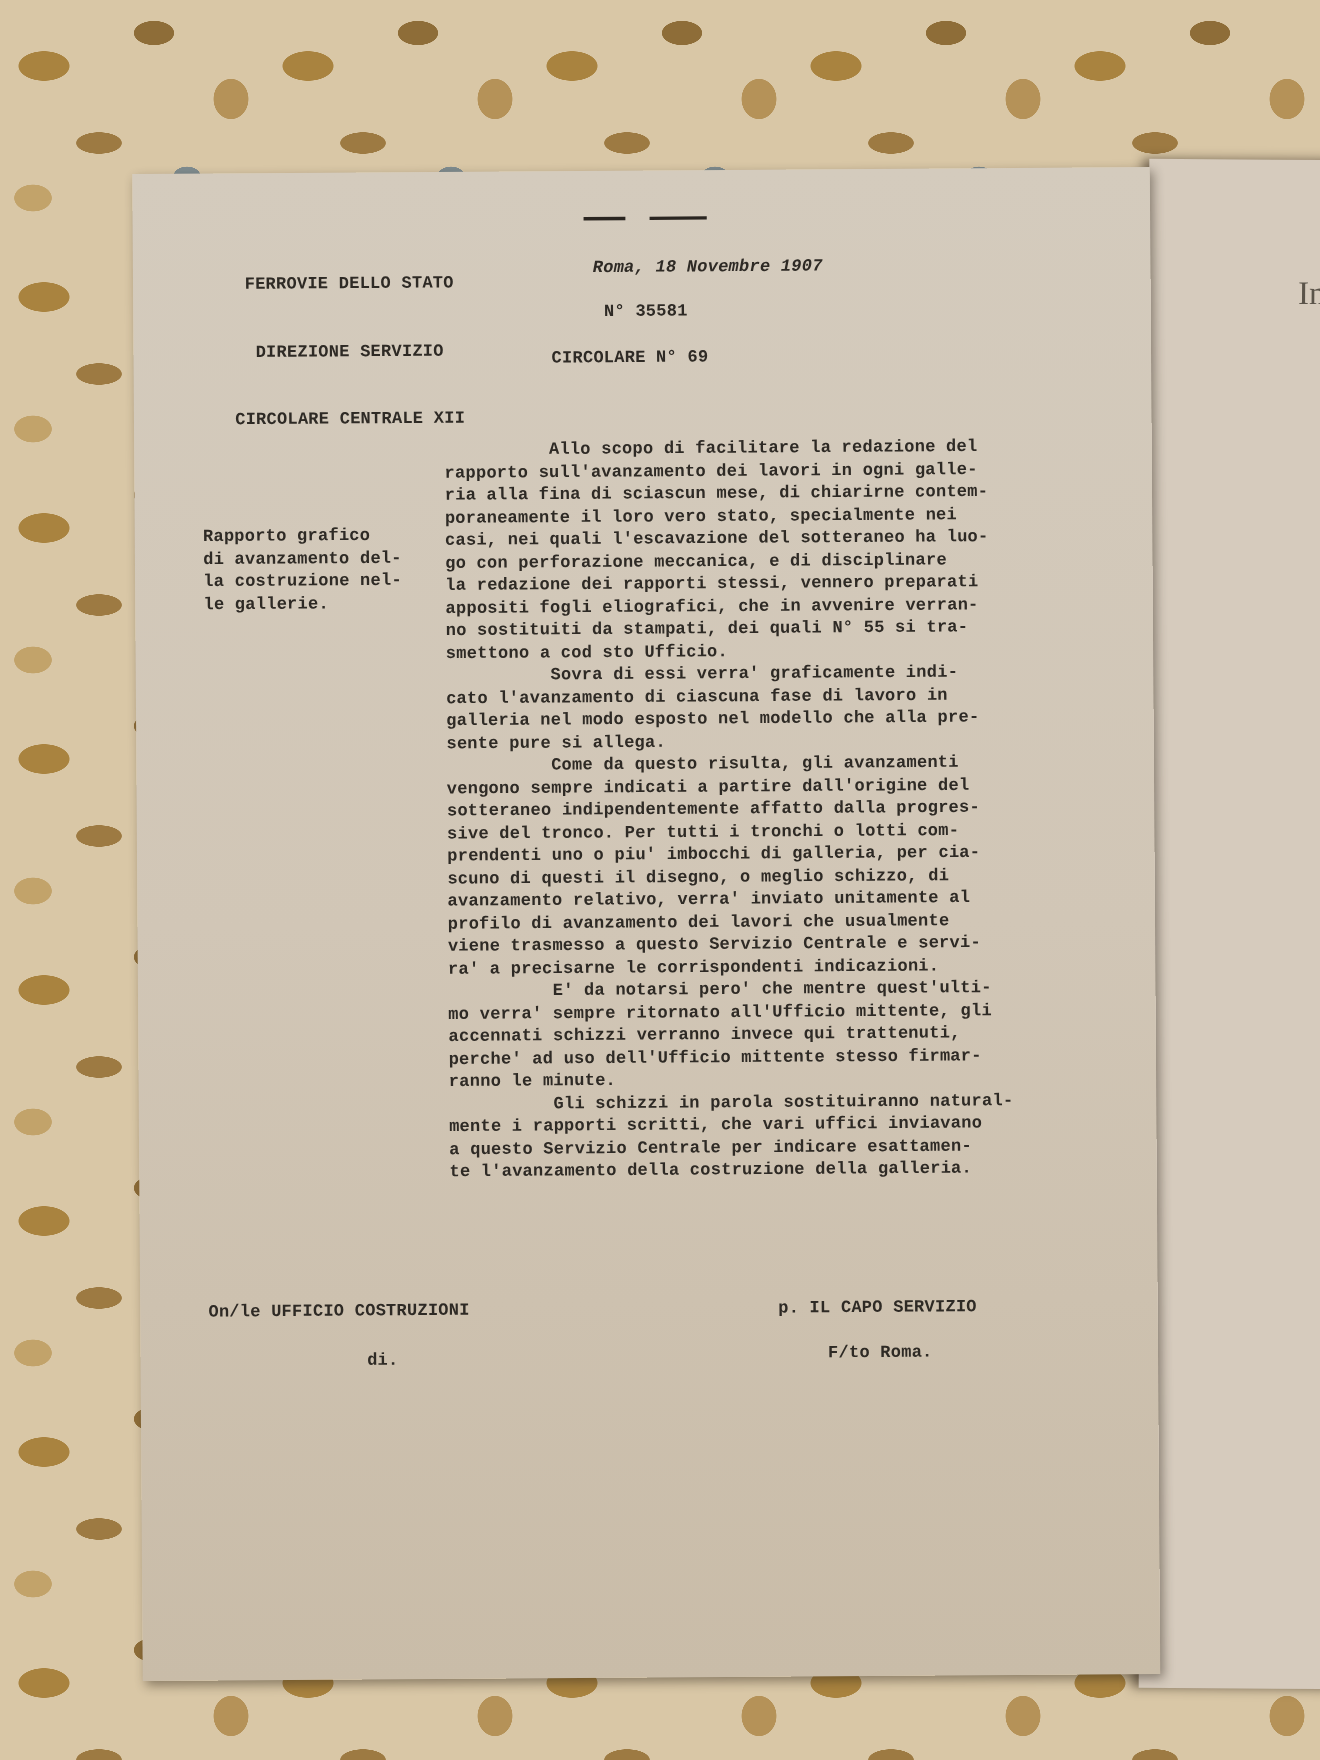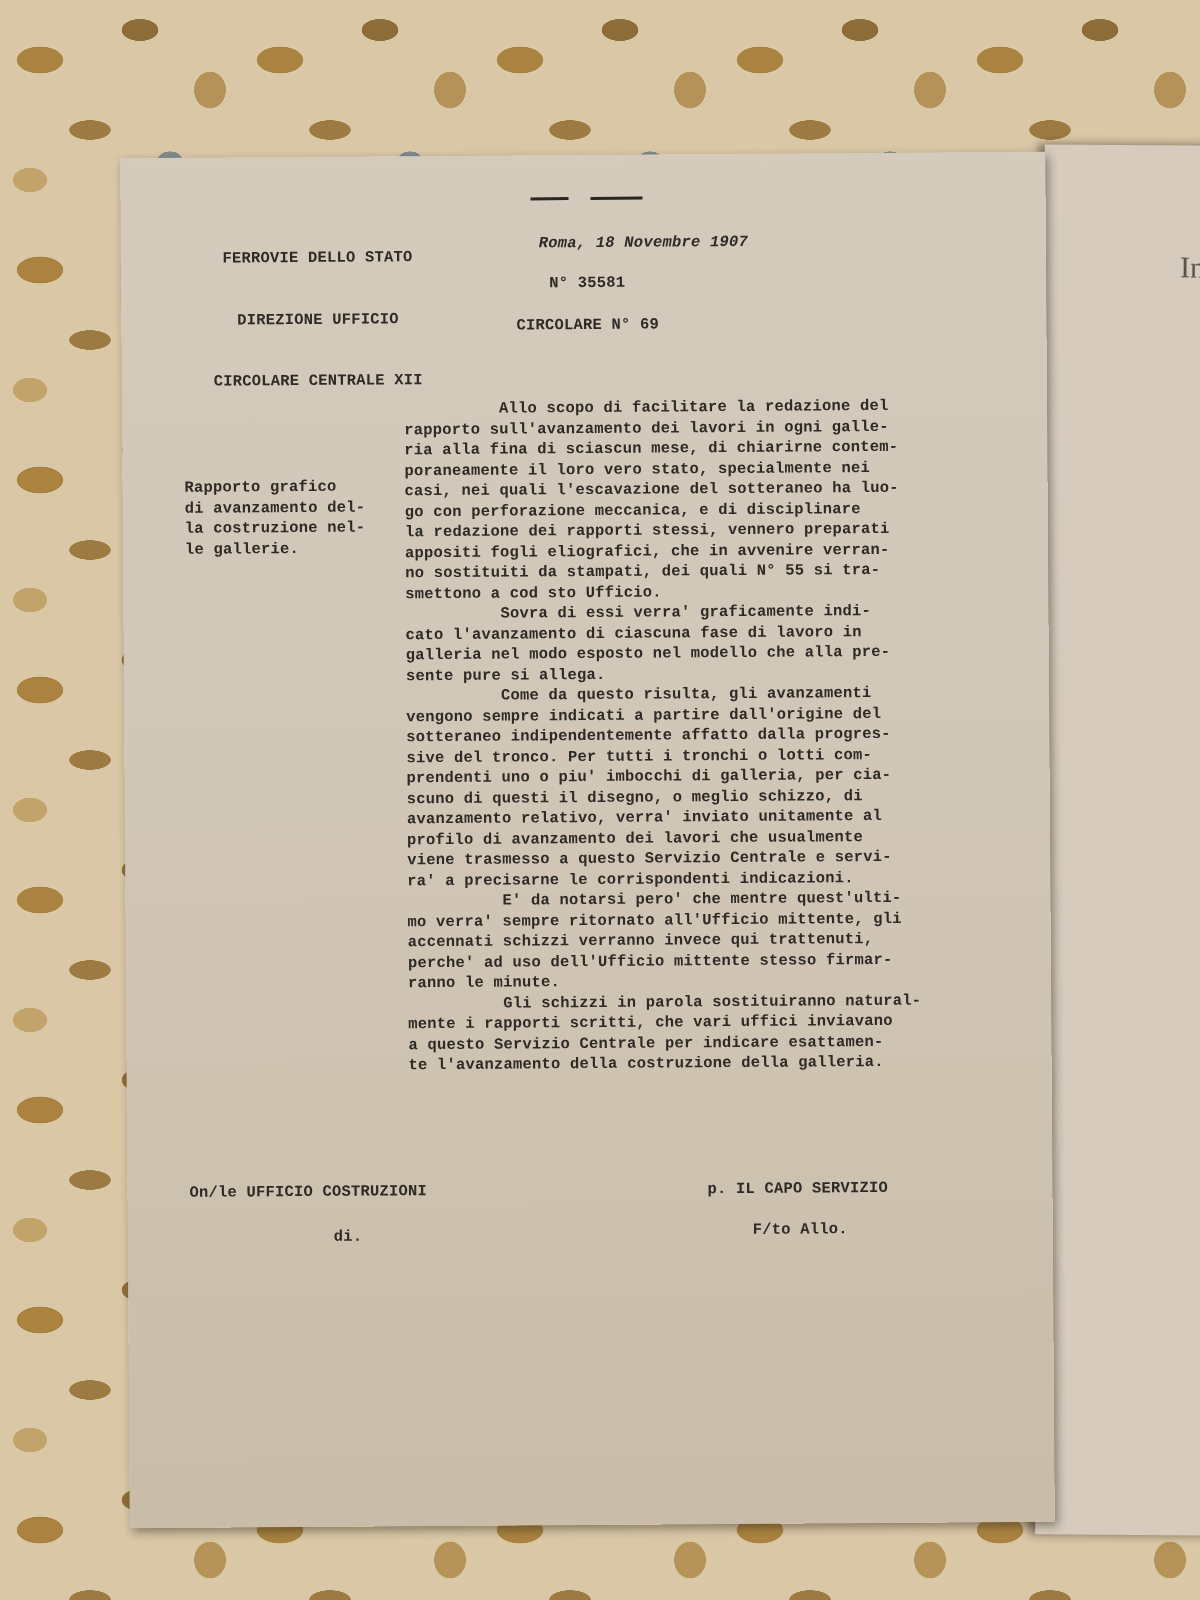--- a/index.html
+++ b/index.html
@@ -30,42 +30,42 @@
     background:linear-gradient(180deg,#d4cbbd 0%,#d1c6b6 50%,#c9bca8 100%);
     box-shadow:3px 4px 10px rgba(40,30,20,0.45);
     transform:rotate(-0.4deg);
     color:#2e2a25;
   }
   .staple { position:absolute; height:3px; background:#2a2520; top:42px; }
   .txt { position:absolute; font-size:15.5px; line-height:20.5px; font-weight:bold; white-space:pre; letter-spacing:0.2px; }
   .header { left:92px; top:50px; text-align:center; }
   .date { left:418px; top:78px;font-style:italic; }
   .protocol { left:428px; top:118px; }
-  .circolare { left:395px; top:160px;text-align:right; }
+  .circolare { left:380px; top:160px;text-align:right; }
   .margin-note { left:62px; top:320px; }
   .body-text { left:282px; top:243px; }
   .addressee { left:62px; top:1025px; }
   .addressee-di { left:178px; top:1070px;margin-left:28px; }
   .signature { left:580px; top:1025px; }
   .signed { left:625px; top:1066px; }
 </style>
 </head>
 <body>
 
 <div class="paper-right">
   <span class="peek">In</span>
 </div>
 
 <div class="paper-main">
   <div class="staple" style="left:410px;width:38px;"></div>
   <div class="staple" style="left:470px;width:52px;"></div>
 
   <div class="txt header">
     <div>FERROVIE DELLO STATO</div>
-    <div>DIREZIONE UFFICIO</div>
+    <div>DIREZIONE SERVIZIO</div>
     <div>CIRCOLARE CENTRALE XII</div>
   </div>
 
   <div class="txt date">Roma, 18 Novembre 1907</div>
   <div class="txt protocol">N° 35581</div>
   <div class="txt circolare">CIRCOLARE N° 69</div>
 
   <div class="txt margin-note">Rapporto grafico
 di avanzamento del-
 la costruzione nel-
@@ -100,14 +100,14 @@
 perche' ad uso dell'Ufficio mittente stesso firmar-
 ranno le minute.
           Gli schizzi in parola sostituiranno natural-
 mente i rapporti scritti, che vari uffici inviavano
 a questo Servizio Centrale per indicare esattamen-
 te l'avanzamento della costruzione della galleria.</div>
 
   <div class="txt addressee">On/le UFFICIO COSTRUZIONI</div>
   <div class="txt addressee-di">di.</div>
   <div class="txt signature">p. IL CAPO SERVIZIO</div>
-  <div class="txt signed">F/to Allo.</div>
+  <div class="txt signed">F/to Roma.</div>
 </div>
 
 </body></html>

